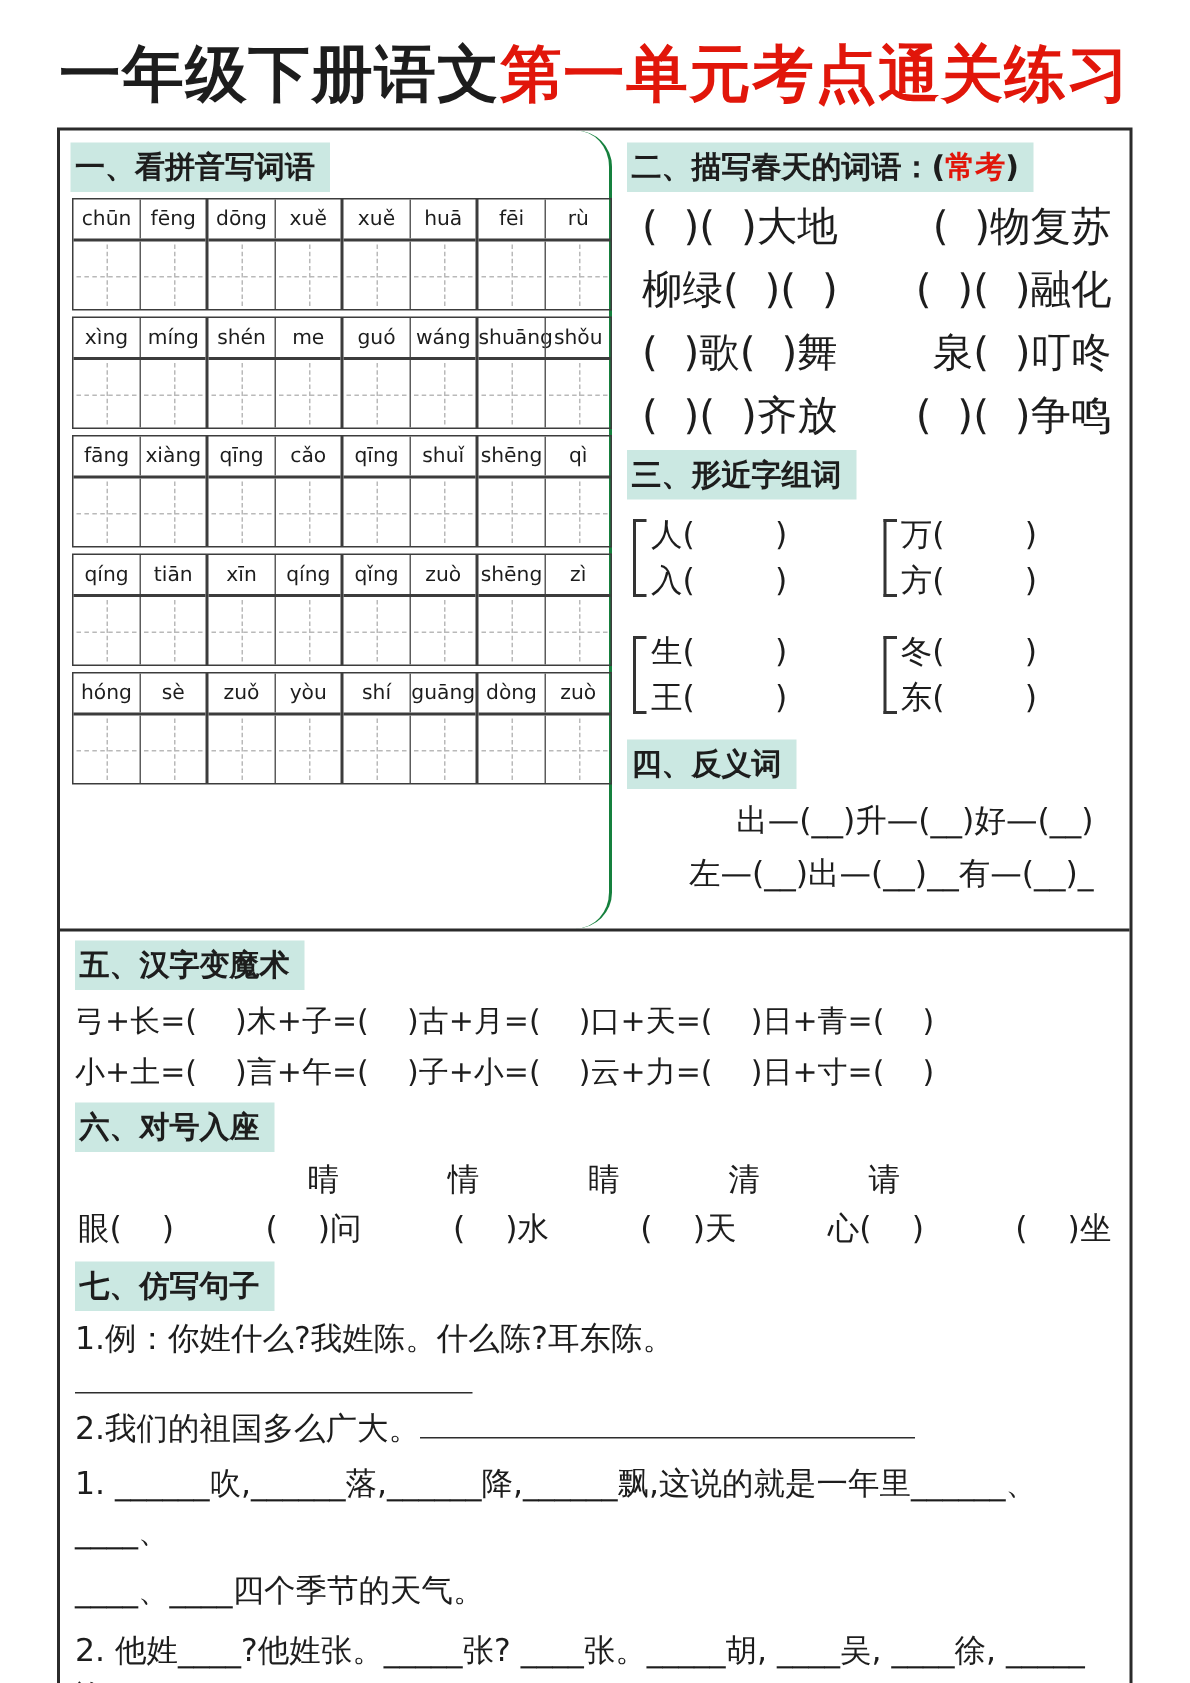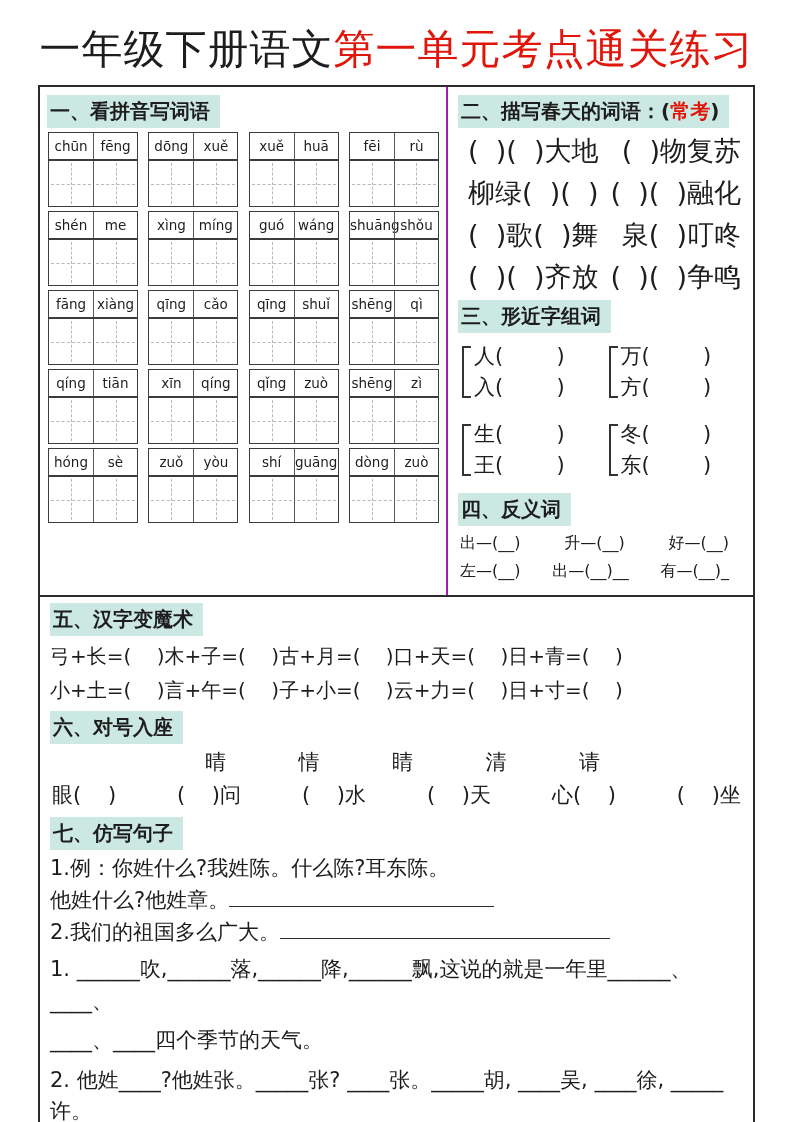--- a/index.html
+++ b/index.html
@@ -2,47 +2,47 @@
 <html style="--hl: #cbe8e2; --red: #e1160a; --softred: #d96a6e; --gray: #9b9b9b;"><head>
 <meta charset="utf-8">
 <style>
   * { box-sizing: border-box; }
   body {
     margin: 0; width: 793px; height: 1122px; background: #ffffff;
     color: #1d1d1d; font-family: "DejaVu Sans", sans-serif; overflow: hidden;
   }
   .title {
     text-align: center; margin: 26px 0 12px; font-family: "Liberation Serif", serif;
-    font-size: 41px; font-weight: 400; letter-spacing: 1px; line-height: 1.15;
+    font-size: 41px; font-weight: 700; letter-spacing: 1px; line-height: 1.15;
   }
   .red { color: var(--red, #e1160a); }
   .sheet { width: 717px; margin: 0 auto; border: 2.5px solid #2b2b2b; background: #fff; }
   .cols { display: flex; border-bottom: 2px solid #2b2b2b; }
-  .col-l { width: 408px; border-right: 2px solid #a21caf; padding: 6px 6px 2px 7px; }
-  .col-r { flex: 1; padding: 6px 10px 6px 10px; }
+  .col-l { width: 368px; border-right: 2px solid #15803d; padding: 6px 6px 2px 7px; border-radius: 24px; }
+  .col-r { flex: 1; padding: 6px 10px 16px 10px; }
   .sec-h { margin: 2px 0 4px; }
   .hl { display: inline-block; background: var(--hl, #cbe8e2); font-size: 20px; font-weight: 700; padding: 3px 10px 3px 3px; }
   
   .pin-row { display: flex; justify-content: space-between; margin: 4px 1px 2px; }
   .pblock { border: 1.5px solid #3c3c3c; }
   .prow { display: flex; border-bottom: 2px solid #3c3c3c; }
   .pcell { width: 44px; height: 26px; line-height: 26px; text-align: center; font-size: 13.5px; }
   .pcell + .pcell { border-left: 1px solid #5c5c5c; }
   .wrow { display: flex; }
   .wcell { width: 44px; height: 45px; position: relative; }
   .wcell + .wcell { border-left: 1px solid #5c5c5c; }
   .wcell::before { content: ""; position: absolute; left: 2px; right: 2px; top: 50%; border-top: 1px dashed #b9b9b9; }
   .wcell::after  { content: ""; position: absolute; top: 2px; bottom: 2px; left: 50%; border-left: 1px dashed #b9b9b9; }
   
   .s2row { display: flex; justify-content: space-between; font-size: 27px; margin: 4px 0; padding: 1px 2px 1px 10px; }
   .sim-grid { display: grid; grid-template-columns: 1fr 1fr; column-gap: 12px; row-gap: 16px; margin: 8px 0 12px 4px; }
   .sim-group { display: flex; }
   .bracket { width: 9px; border: 2.5px solid #333; border-right: none; margin: 5px 3px 5px 0; }
   .sim-lines div { font-size: 21px; line-height: 31px; }
-  .anton-line { display: flex; justify-content: space-between; font-size: 16px; margin: 7px 2px; padding-right: 12px; }
+  .anton-line { display: flex; justify-content: flex-end; font-size: 21px; margin: 7px 2px; padding-right: 12px; }
   
   .bottom { padding: 4px 10px 8px; }
   .magic-line { display: flex; font-size: 20px; margin: 7px 0; }
   .seat-chars { display: flex; justify-content: space-between; width: 395px; margin: 3px 0 3px 155px; font-size: 21px; font-weight: 500; }
   .seat-answers { display: flex; justify-content: space-between; font-size: 21px; margin: 5px 2px 8px; }
   .sent { font-size: 21px; margin: 4px 0; }
   .uline { display: inline-block; border-bottom: 1.5px solid #2d2d2d; height: 15px; }
   .w265 { width: 265px; } .w330 { width: 330px; }
   .fill-line { font-size: 21px; margin: 8px 0; line-height: 1.5; }
 </style>
@@ -98,32 +98,32 @@
                 </div>
                 <div class="wrow">
                   <div class="wcell"></div>
                   <div class="wcell"></div>
                 </div>
               </div>
             </div>
             <div class="pin-row">
               <div class="pblock">
                 <div class="prow">
+                  <div class="pcell">xìng</div>
+                  <div class="pcell">míng</div>
+                </div>
+                <div class="wrow">
+                  <div class="wcell"></div>
+                  <div class="wcell"></div>
+                </div>
+              </div>
+              <div class="pblock">
+                <div class="prow">
                   <div class="pcell">shén</div>
                   <div class="pcell">me</div>
-                </div>
-                <div class="wrow">
-                  <div class="wcell"></div>
-                  <div class="wcell"></div>
-                </div>
-              </div>
-              <div class="pblock">
-                <div class="prow">
-                  <div class="pcell">xìng</div>
-                  <div class="pcell">míng</div>
                 </div>
                 <div class="wrow">
                   <div class="wcell"></div>
                   <div class="wcell"></div>
                 </div>
               </div>
               <div class="pblock">
                 <div class="prow">
                   <div class="pcell">guó</div>
                   <div class="pcell">wáng</div>
@@ -385,21 +385,21 @@
             <span>(&nbsp;&nbsp;&nbsp;&nbsp;)水</span>
             <span>(&nbsp;&nbsp;&nbsp;&nbsp;)天</span>
             <span>心(&nbsp;&nbsp;&nbsp;&nbsp;)</span>
             <span>(&nbsp;&nbsp;&nbsp;&nbsp;)坐</span>
           </div>
       </div>
 
       <div>
         <div class="sec-h"><span class="hl">七、仿写句子</span></div>
         <div class="sent">1.例：你姓什么?我姓陈。什么陈?耳东陈。</div>
-        <div class="sent"><span>他姓什么?他姓章。</span><span class="uline w265"></span></div>
+        <div class="sent"><span class="uline w265"></span></div>
         <div class="sent"><span>2.我们的祖国多么广大。</span><span class="uline w330"></span></div>
       </div>
 
       <div>
         <div class="fill-line">1. ______吹,______落,______降,______飘,这说的就是一年里______、____、</div>
         <div class="fill-line">____、____四个季节的天气。</div>
         <div class="fill-line">2. 他姓____?他姓张。_____张? ____张。_____胡, ____吴, ____徐, _____许。</div>
 
       </div>
 

